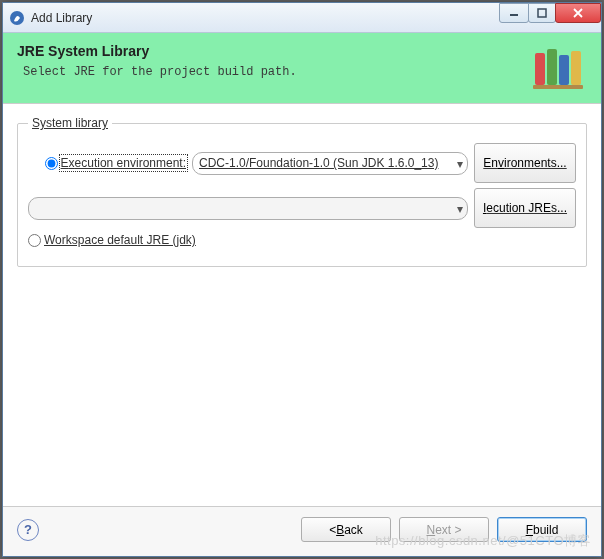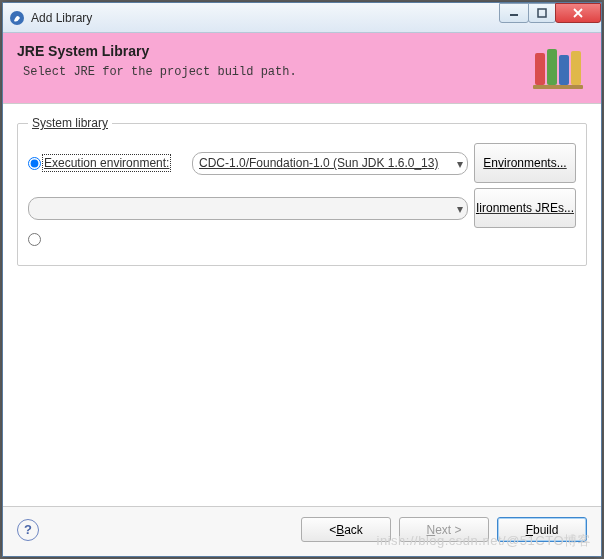--- a/index.html
+++ b/index.html
@@ -5,30 +5,30 @@
   * { box-sizing: border-box; font-family: "Segoe UI", Tahoma, sans-serif; font-size: 12px; }
   body { margin: 0; background: #666; display: flex; align-items: center; justify-content: center; height: 559px; }
   .window { width: 600px; height: 555px; background: #fff; border: 1px solid #5a7ca0; display: flex; flex-direction: column; box-shadow: 0 0 8px rgba(0,0,0,0.4); }
   .titlebar { height: 30px; background: linear-gradient(#f3f7fb, #dde8f4); display: flex; align-items: center; padding: 0 0 0 6px; border-bottom: 1px solid #b7c7d8; }
   .app-icon { width: 16px; height: 16px; margin-right: 6px; }
   .title-text { color: #2b2b2b; flex: 1; }
   .win-controls { display: flex; height: 20px; margin-top: -10px; }
   .win-btn { width: 30px; height: 20px; border: 1px solid #8aa0b7; background: linear-gradient(#f0f6fb,#d7e5f2); margin-left: -1px; display: flex; align-items: center; justify-content: center; color: #3a4b5c; font-size: 11px; border-radius: 0 0 3px 3px; }
   .win-btn.max { width: 28px; }
   .win-btn.close { width: 46px; background: linear-gradient(#f08080,#e04343); color: #fff; border-color: #a03030; }
-  .header { display: flex; background: #f9a8d4; border-bottom: 1px solid #ccc; padding: 10px 14px 12px 14px; }
+  .header { display: flex; background: #86efac; border-bottom: 1px solid #ccc; padding: 10px 14px 12px 14px; }
   .header-text { flex: 1; }
   .header h1 { font-size: 14px; font-weight: bold; margin: 0 0 6px 0; color: #222; }
   .header p { margin: 0 0 0 6px; color: #3a3a3a; font-family: Liberation Mono, monospace; }
   .books-icon { width: 58px; height: 48px; }
   .content { flex: 1; padding: 12px 14px; color: #333; }
   fieldset { border: 1px solid #ccc; padding: 8px 10px 14px 10px; margin: 0; border-radius: 2px; text-decoration: underline; }
   legend { padding: 0 4px; color: #333; }
   .row { display: flex; align-items: center; margin: 5px 0; gap: 6px; }
-  .radio-label { display: flex; align-items: center; gap: 3px; width: 158px; }
+  .radio-label { display: flex; align-items: center; gap: 3px; width: 158px; justify-content: flex-end; }
   .radio-label input { margin: 0; }
   .radio-label span .mn { text-decoration: underline; }
   .combo { flex: 1; height: 23px; border: 1px solid #adadad; background: #fff; padding: 0 22px 0 6px; color: #333; position: relative; border-radius: 10px; display: flex; align-items: center; }
   .combo.disabled { background: #f4f4f4; color: #999; }
   .combo .chev { position: absolute; right: 4px; top: 4px; color: #555; }
   .side-btn { width: 102px; height: 40px; border: 1px solid #adadad; background: linear-gradient(#fdfdfd,#eaeaea); border-radius: 3px; padding: 0; display: flex; align-items: center; justify-content: center; }
   .side-btn .mn, .footer-btn .mn { text-decoration: underline; }
   .side-btn.disabled, .footer-btn.disabled { color: #9a9a9a; }
   .footer { border-top: 1px solid #ccc; padding: 10px 14px 14px 14px; display: flex; align-items: center; gap: 8px; background: #f7f7f7; }
   .help-icon { width: 22px; height: 22px; border: 1.5px solid #6d86c2; border-radius: 50%; color: #4a66a8; display: flex; align-items: center; justify-content: center; font-weight: bold; font-size: 13px; margin-right: auto;}
@@ -100,27 +100,28 @@
         </button>
       </div>
 
       <div class="row">
         <div class="combo disabled">
           <span></span>
           <span class="chev">▾</span>
         </div>
         <button class="side-btn">
           <span class="mn">I</span>
-            <span>ironments JREs...</span>
+            <span>ecution JREs...</span>
         </button>
       </div>
 
       <div class="row">
         <label class="radio-label" style="width:auto">
           <input type="radio" name="sl" style="">
+          <span><span>Workspace </span><span class="mn">d</span><span>efault JRE (jdk)</span></span>
         </label>
       </div>
     </fieldset>
   </div>
 
   <div class="footer">
     <div class="help-icon">?</div>
     <button class="footer-btn">
         <span>&lt; </span>
         <span class="mn">B</span>
@@ -129,14 +130,14 @@
     <button class="footer-btn disabled">
         <span class="mn">N</span>
         <span>ext &gt;</span>
       </button>
     <button class="footer-btn primary">
         <span class="mn">F</span>
         <span>build</span>
       </button>
   </div>
 
-  <div class="watermark">inish://blog.csdn.net/@51CTO博客</div>
+  <div class="watermark">https://blog.csdn.net/@51CTO博客</div>
 </div>
 
 </body></html>

